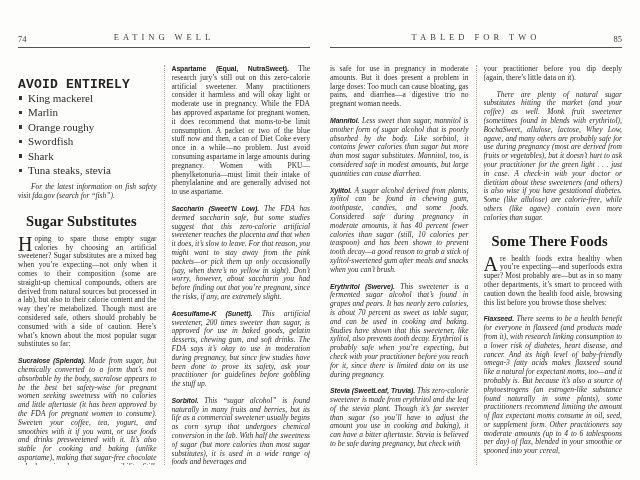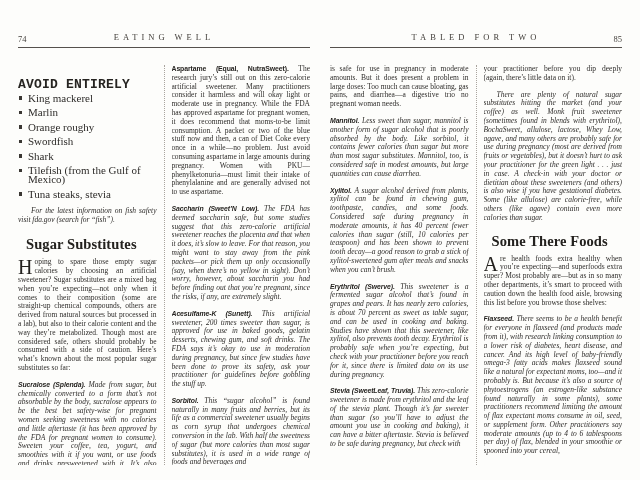--- a/index.html
+++ b/index.html
@@ -81,21 +81,20 @@
     <div class="cols">
 
       <div class="col">
         <p class="box-heading first-block">AVOID ENTIRELY</p>
         <ul class="square-list">
           <li>King mackerel</li>
           <li>Marlin</li>
           <li>Orange roughy</li>
           <li>Swordfish</li>
           <li>Shark</li>
-          <li>Tilefish (from the Gulf of Mexico)</li>
           <li>Tuna steaks, stevia</li>
         </ul>
         <p class="block indent">For the latest information on fish safety visit fda.gov (search for “fish”).</p>
 
         <h2 class="section-heading">Sugar Substitutes</h2>
 
         <p class="first-block"><span class="dropcap">H</span><span>oping to spare those empty sugar calories by choosing an artificial sweetener? Sugar substitutes are a mixed bag when you’re expecting—not only when it comes to their composition (some are straight-up chemical compounds, others are derived from natural sources but processed in a lab), but also to their calorie content and the way they’re metabolized. Though most are considered safe, others should probably be consumed with a side of caution. Here’s what’s known about the most popular sugar substitutes so far:</span></p>
 
         <p class="block"><span class="lead">Sucralose (Splenda).</span> <span>Made from sugar, but chemically converted to a form that’s not absorbable by the body, sucralose appears to be the best bet safety-wise for pregnant women seeking sweetness with no calories and little aftertaste (it has been approved by the FDA for pregnant women to consume). Sweeten your coffee, tea, yogurt, and smoothies with it if you want, or use foods and drinks presweetened with it. It’s also stable for cooking and baking (unlike aspartame), making that sugar-free chocolate cake less pipe dream, more possibility. Still, moderation is probably smart, even with sucralose.</span></p>
       </div>

